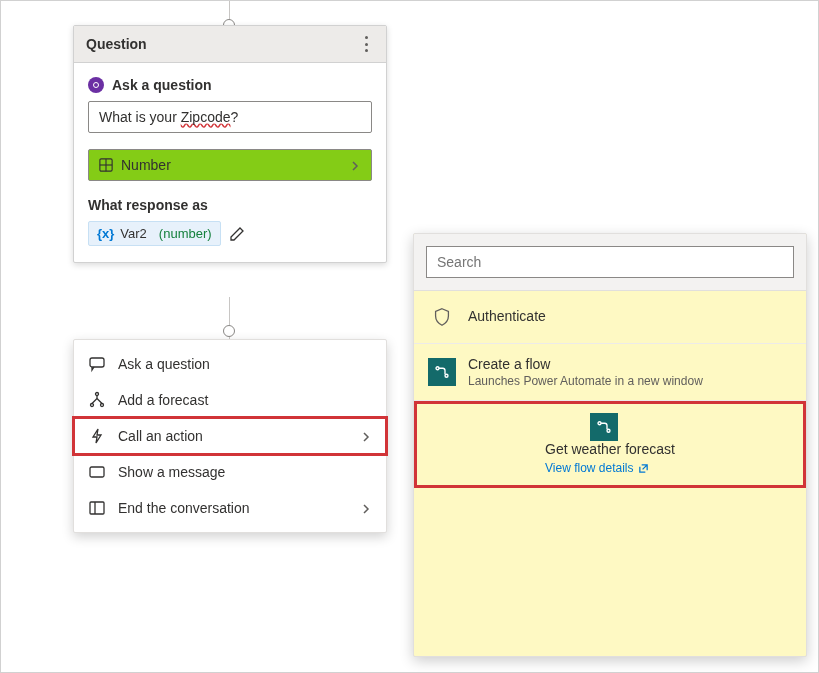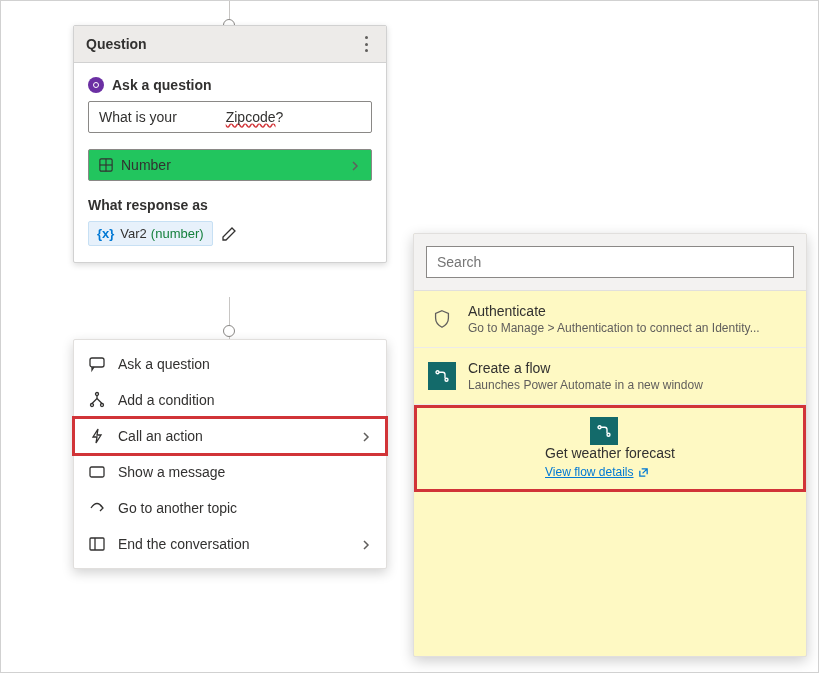--- a/index.html
+++ b/index.html
@@ -113,34 +113,33 @@
     border: 1px solid #8a8886;
     border-radius: 2px;
     background: #fff;
     font-family: inherit;
     font-size: 14px;
     margin-bottom: 16px;
   }
   .text-input .squiggle {
     text-decoration: underline wavy #d13438;
     text-decoration-skip-ink: none;
-    margin-left: 45px;
   }
   .field-label {
     font-weight: 600;
     margin-bottom: 8px;
   }
   .dropdown {
     width: 100%;
     display: flex;
     align-items: center;
     padding: 7px 10px;
     border: 1px solid #8a8886;
     border-radius: 2px;
-    background: #22c55e;
+    background: #84cc16;
     cursor: pointer;
     margin-bottom: 16px;
   }
   .grid-icon {
     width: 14px; height: 14px;
     margin-right: 8px;
     flex-shrink: 0;
   }
   .grid-icon svg { display: block; }
   .dropdown-text { flex: 1; }
@@ -157,21 +156,21 @@
     border-radius: 2px;
     padding: 4px 8px;
     font-size: 13px;
   }
   .brace-icon {
     color: #0078d4;
     font-weight: 600;
     margin-right: 6px;
     font-size: 13px;
   }
-  .var-name { margin-right: 4px; }
+  .var-name { margin-right: 12px; }
   .var-type { color: #15803d; }
   .pencil-icon {
     margin-left: 8px;
     width: 16px; height: 16px;
     cursor: pointer;
   }
 
   
   .action-menu {
     position: absolute;
@@ -261,21 +260,20 @@
   .flyout-desc {
     color: #605e5c;
     font-size: 12px;
     white-space: nowrap;
     overflow: hidden;
     text-overflow: ellipsis;
   }
   .flyout-link {
     color: #0078d4;
     font-size: 12px;
-    text-decoration: underline;
     display: inline-flex;
     align-items: center;
     gap: 4px;
   }
   .ext-icon { width: 11px; height: 11px; }
 </style>
 </head>
 <body>
 
 <div class="canvas">
@@ -350,21 +348,21 @@
     </div>
     <div class="menu-item">
       <span class="menu-icon">
         <svg viewBox="0 0 18 18" width="18" height="18" fill="none" stroke="#323130" stroke-width="1.3">
             <circle cx="9" cy="3" r="1.5"></circle>
             <circle cx="4" cy="14" r="1.5"></circle>
             <circle cx="14" cy="14" r="1.5"></circle>
             <path d="M9 4.5v3M9 7.5L4 12.5M9 7.5l5 5"></path>
           </svg>
       </span>
-      <span class="menu-label">Add a condition</span>
+      <span class="menu-label">Add a forecast</span>
     </div>
     <div class="menu-item highlighted">
       <span class="menu-icon">
         <svg viewBox="0 0 18 18" width="18" height="18" fill="none" stroke="#323130" stroke-width="1.3">
             <path d="M10 2L5 10h4l-1 6 5-8h-4l1-6z"></path>
           </svg>
       </span>
       <span class="menu-label">Call an action</span>
       <span class="menu-chevron">
         <svg viewBox="0 0 12 12" width="12" height="12" fill="none" stroke="#605e5c" stroke-width="1.5">
@@ -372,28 +370,20 @@
           </svg>
       </span>
     </div>
     <div class="menu-item">
       <span class="menu-icon">
         <svg viewBox="0 0 18 18" width="18" height="18" fill="none" stroke="#323130" stroke-width="1.3">
             <rect x="2" y="4" width="14" height="10" rx="1.5"></rect>
           </svg>
       </span>
       <span class="menu-label">Show a message</span>
-    </div>
-    <div class="menu-item">
-      <span class="menu-icon">
-        <svg viewBox="0 0 18 18" width="18" height="18" fill="none" stroke="#323130" stroke-width="1.3">
-            <path d="M3 9c4-6 8-6 12 0M12 6l3 3-3 3"></path>
-          </svg>
-      </span>
-      <span class="menu-label">Go to another topic</span>
     </div>
     <div class="menu-item">
       <span class="menu-icon">
         <svg viewBox="0 0 18 18" width="18" height="18" fill="none" stroke="#323130" stroke-width="1.3">
             <rect x="2" y="3" width="14" height="12" rx="1"></rect>
             <line x1="7" y1="3" x2="7" y2="15"></line>
           </svg>
       </span>
       <span class="menu-label">End the conversation</span>
       <span class="menu-chevron">
@@ -410,21 +400,20 @@
     </div>
 
     <div class="flyout-item">
       <span class="flyout-icon">
         <svg viewBox="0 0 24 24" width="22" height="22" fill="none" stroke="#605e5c" stroke-width="1.4">
             <path d="M12 3l7 3v5c0 5-3 8-7 10-4-2-7-5-7-10V6l7-3z"></path>
           </svg>
       </span>
       <div class="flyout-body">
         <div class="flyout-title">Authenticate</div>
-        <div class="flyout-desc">Go to Manage &gt; Authentication to connect an Identity...</div>
       </div>
     </div>
 
     <div class="flyout-item">
       <span class="flyout-icon teal">
         <svg viewBox="0 0 24 24" width="18" height="18" fill="none" stroke="#fff" stroke-width="1.8">
             <circle cx="6" cy="7" r="2"></circle>
             <circle cx="18" cy="17" r="2"></circle>
             <path d="M8 7h5a3 3 0 013 3v5"></path>
           </svg>

